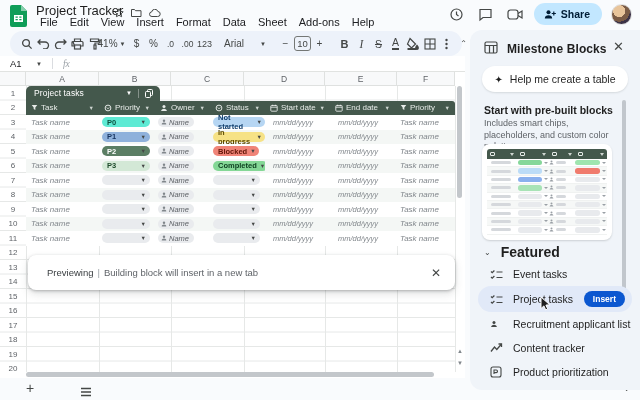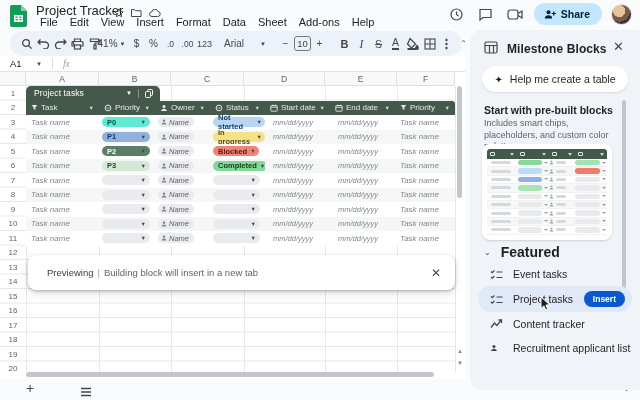--- a/index.html
+++ b/index.html
@@ -1021,35 +1021,44 @@
           <span class="feat-icon">
             <svg width="13" height="11" viewBox="0 0 13 11" fill="none" stroke="currentColor" stroke-width="1.2">
               <path d="M1 2.5l1.2 1.2L4.4 1.5M6.5 3h6M1 8l1.2 1.2L4.4 7M6.5 8.5h6"></path>
             </svg>
           </span>
           <span class="feat-label">Project tasks</span>
           <span class="insert-btn">Insert</span>
         </div>
         <div class="feat-item">
           <span class="feat-icon">
+            <svg width="8" height="8" viewBox="0 0 10 10" fill="currentColor">
+              <circle cx="5" cy="3" r="1.9"></circle>
+              <path d="M1.4 8.8c0-1.9 1.6-3 3.6-3s3.6 1.1 3.6 3z"></path>
+            </svg>
+          </span>
+          <span class="feat-label">Recruitment applicant list</span>
+        </div>
+        <div class="feat-item">
+          <span class="feat-icon">
             <svg width="13" height="10" viewBox="0 0 13 10" fill="none" stroke="currentColor" stroke-width="1.3">
               <path d="M1 8.5L4.5 4l2.3 2.5L11.5 1"></path>
               <path d="M8.5 1h3v3" fill="none"></path>
             </svg>
           </span>
           <span class="feat-label">Content tracker</span>
         </div>
         <div class="feat-item">
           <span class="feat-icon">
-            <svg width="8" height="8" viewBox="0 0 10 10" fill="currentColor">
-              <circle cx="5" cy="3" r="1.9"></circle>
-              <path d="M1.4 8.8c0-1.9 1.6-3 3.6-3s3.6 1.1 3.6 3z"></path>
+            <svg width="12" height="12" viewBox="0 0 12 12" fill="none" stroke="currentColor" stroke-width="1.1">
+              <rect x="1" y="1" width="10" height="10" rx="2"></rect>
+              <path d="M4 8V4h2.2a1.3 1.3 0 0 1 0 2.6H4"></path>
             </svg>
           </span>
-          <span class="feat-label">Recruitment applicant list</span>
+          <span class="feat-label">Product prioritization</span>
         </div>
       </div>
   </div>
 
   <svg id="cursor" width="12" height="16" viewBox="0 0 12 16">
       <path d="M1 1l0 11.5 2.9-2.6 1.8 4 2-.9-1.8-3.9 3.9-.3z" fill="#1f1f1f" stroke="#fff" stroke-width="1"></path>
     </svg>
 
 </div>
 

